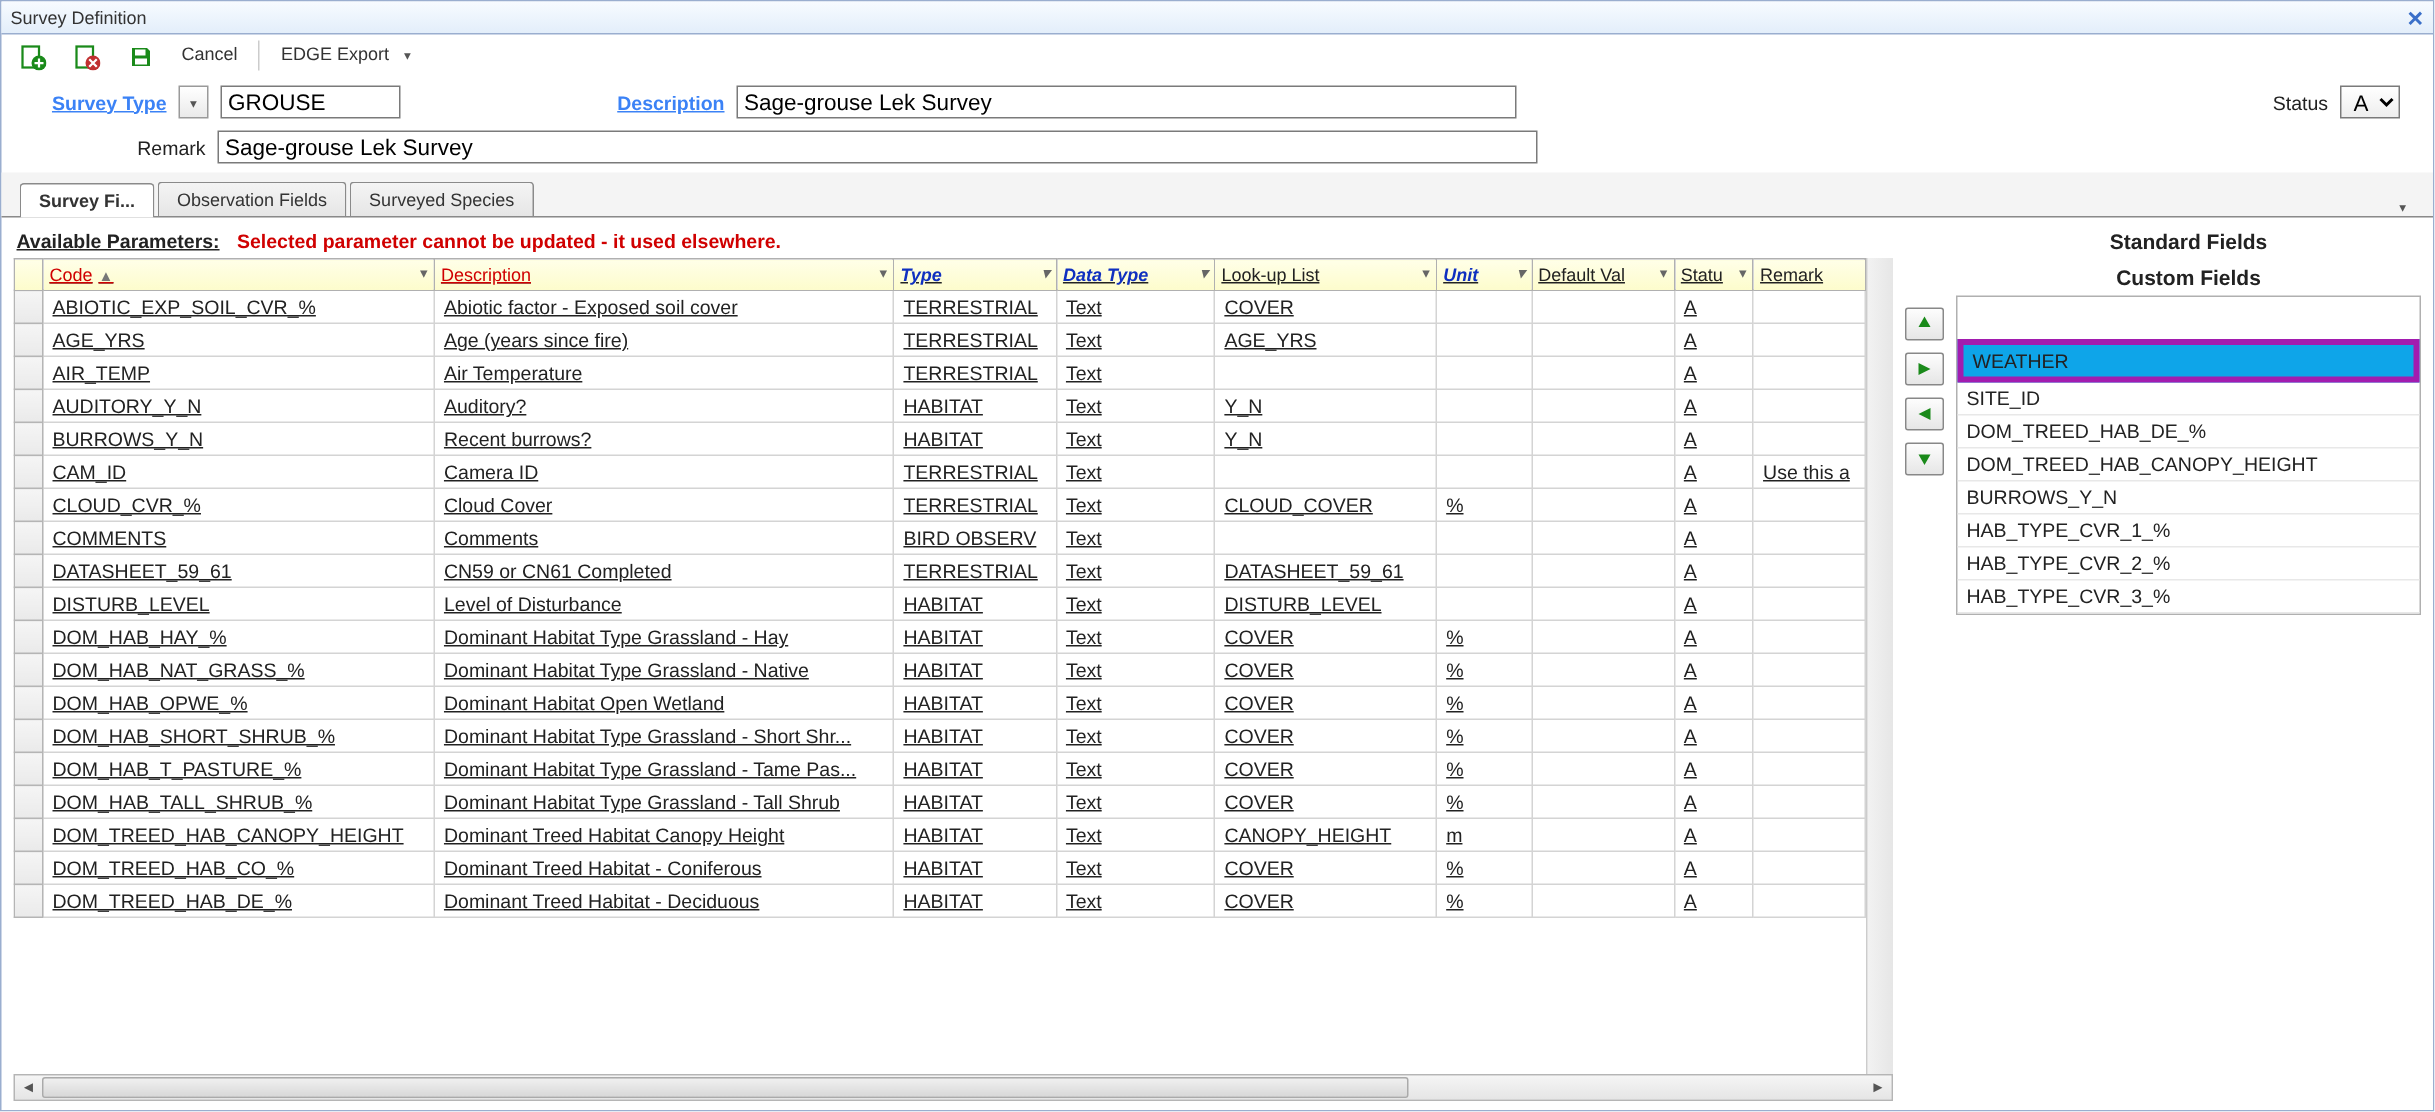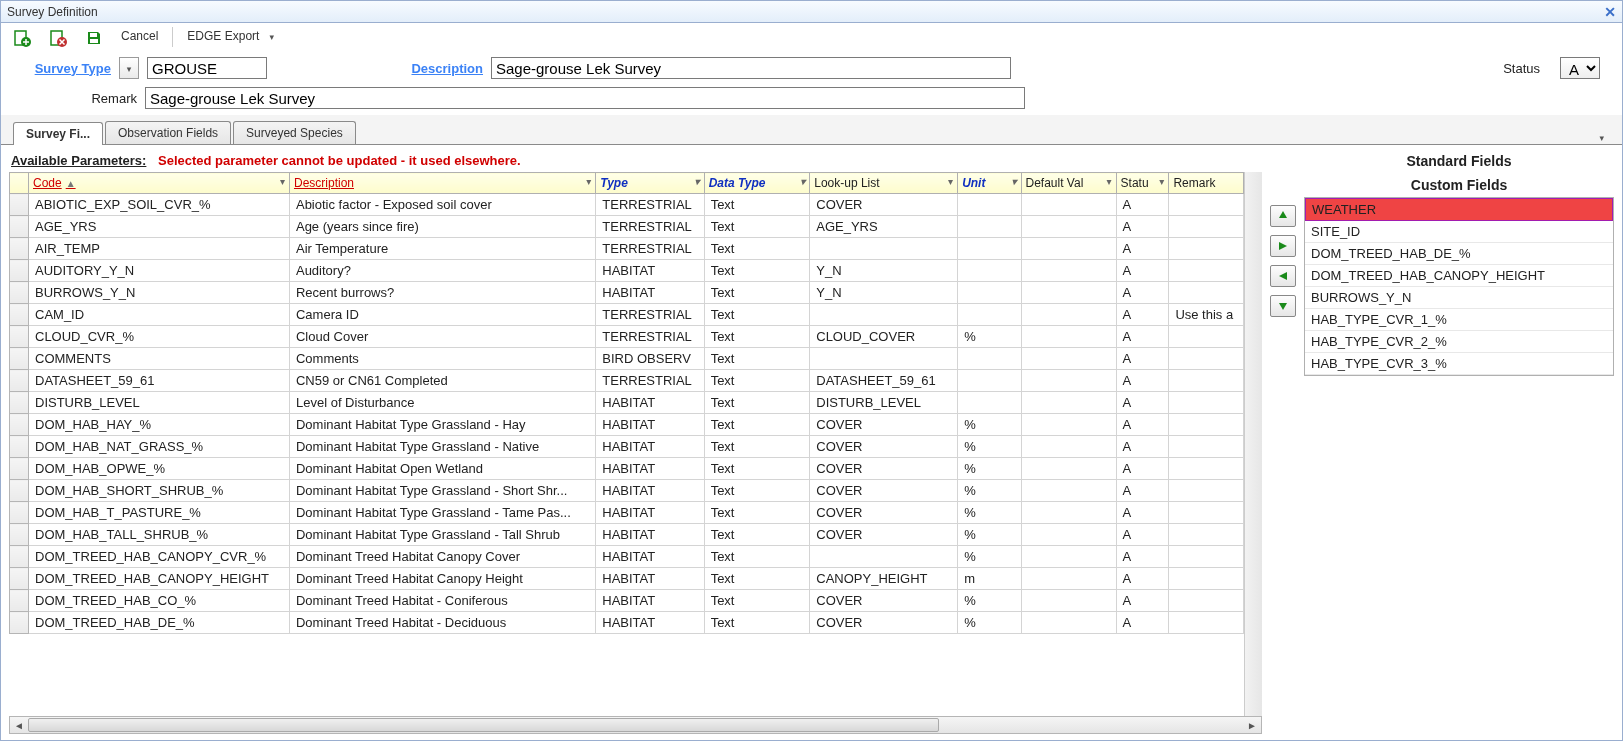--- a/index.html
+++ b/index.html
@@ -8,54 +8,54 @@
 .titlebar { height:22px; background:linear-gradient(#f7fbff,#e3eefa); border-bottom:1px solid #9aaecf; display:flex; align-items:center; padding:0 6px; font-size:12px; color:#333;}
 .titlebar .title { flex:0 0 auto;}
 .titlebar .close { margin-left:auto; color:#3a6fc9; font-weight:bold; font-size:14px; cursor:pointer;}
 .toolbar { height:28px; display:flex; align-items:flex-start; padding:4px 22px 0 8px; gap:10px;}
 .toolbar .tbtn { display:flex; align-items:center; cursor:pointer; color:#333; padding:2px 4px;}
 .toolbar .sep { width:1px; height:20px; background:#ccc;}
 .icon-svg { display:inline-block; vertical-align:middle;}
 .formrow { display:flex; align-items:center; padding:6px 12px 2px 22px; gap:8px;}
 .formrow .label { font-size:13px; text-align:right;}
 .req { color:#3b82f6; font-weight:bold; text-decoration:underline;}
-.statuswrap { margin-left:auto; display:flex; align-items:center; gap:20px; padding-right:10px;}
+.statuswrap { margin-left:auto; display:flex; align-items:center; gap:8px; padding-right:10px;}
 .input { border:1px solid #7a7a7a; background:#fff; padding:2px 4px; font-size:15px; height:22px;}
 .combo { border:1px solid #9a9a9a; background:linear-gradient(#fff,#eaeaea); width:20px; height:22px; display:flex; align-items:center; justify-content:center; cursor:pointer;}
 select.input { height:22px; background:linear-gradient(#fff,#eee);}
 .tabs { display:flex; align-items:flex-end; padding:6px 12px 0 12px; border-bottom:1px solid #8a8a8a; background:#f4f4f4; margin-top:4px;}
 .tab { padding:4px 12px; border:1px solid #8a8a8a; border-bottom:none; background:linear-gradient(#f9f9f9,#ececec); margin-right:2px; border-radius:3px 3px 0 0; cursor:pointer; font-weight:bold; color:#333;}
 .tab.inactive { font-weight:normal; background:linear-gradient(#f4f4f4,#e6e6e6);}
 .tab.active { background:#fff; position:relative; top:1px;}
 .tabs .menu { margin-left:auto; padding:0 6px; cursor:pointer;}
 .content { flex:1; display:flex; overflow:hidden; padding:4px 8px 6px 8px; gap:4px;}
 .left { flex:1; display:flex; flex-direction:column; min-width:0;}
 .paramhdr { padding:4px 2px; font-size:13px;}
 .paramhdr .lbl { font-weight:bold; text-decoration:underline;}
 .paramhdr .warn { color:#d00000; font-weight:bold; margin-left:8px;}
 .gridwrap { flex:1; position:relative; overflow:hidden; border:0;}
-.grid { overflow:auto; height:100%; width:100%;}
+.grid { overflow:auto; height:100%; width:100%;text-decoration:underline;}
 .grid table { border-collapse:collapse; width:100%;}
 .grid th { background:linear-gradient(#ffffe8,#fdfccc); border:1px solid #b0b0b0; padding:3px 4px; text-align:left; font-weight:normal; font-size:12px; white-space:nowrap; position:sticky; top:0;}
 .grid th.linkcol { color:#d00000; text-decoration:underline;}
 .grid th.ital { color:#1030c0; font-style:italic; font-weight:bold;}
 .filter-icon { float:right; color:#666; font-size:10px;}
 .grid td { border:1px solid #d4d4d4; padding:3px 6px; white-space:nowrap; font-size:13px;}
 .grid td.rowsel { width:18px; background:linear-gradient(#f5f5f5,#eaeaea); border:1px solid #b5b5b5;}
 .hscroll { height:18px; border:1px solid #b5b5b5; background:linear-gradient(#f5f5f5,#e5e5e5); display:flex; align-items:center;}
 .hscroll .arrow { width:18px; text-align:center; color:#555; font-size:10px; cursor:pointer;}
 .hscroll .track { flex:1; position:relative; height:14px;}
 .hscroll .thumb { position:absolute; left:0; width:75%; height:14px; background:linear-gradient(#f0f0f0,#d8d8d8); border:1px solid #aaa; border-radius:2px;}
 .mid { width:34px; display:flex; flex-direction:column; align-items:center; padding-top:56px; gap:8px;}
 .arrowbtn { width:26px; height:22px; border:1px solid #888; background:linear-gradient(#fdfdfd,#e6e6e6); display:flex; align-items:center; justify-content:center; cursor:pointer; border-radius:2px;}
 .right { width:310px; display:flex; flex-direction:column;}
 .rheader { text-align:center; font-weight:bold; font-size:14px; padding:4px 0;}
 .rList { border:1px solid #b0b0b0; flex:0 0 auto; background:#fff;}
 .rList .item { padding:3px 6px; border-bottom:1px solid #e8e8e8; cursor:pointer; font-size:13px;}
-.rList .item.sel { background:#ef4444; border:1px solid #a21caf;}
+.rList .item.sel { background:#0ea5e9; border:4px solid #a21caf;margin-top:28px;}
 .vscroll-stub { width:18px; background:linear-gradient(to right,#f2f2f2,#e6e6e6); border-left:1px solid #ccc;}
 .sort-ind { color:#777; margin-left:4px; font-size:10px;}
 .caret::after{content:"\25BE"; font-size:9px; color:#555;}
 </style>
 </head>
 <body>
 
 <div class="window">
 
   <div class="titlebar">
@@ -334,32 +334,20 @@
                     <td>HABITAT</td>
                     <td>Text</td>
                     <td>COVER</td>
                     <td>%</td>
                     <td></td>
                     <td>A</td>
                     <td></td>
                   </tr>
                   <tr>
                     <td class="rowsel"></td>
-                    <td>DOM_TREED_HAB_CANOPY_CVR_%</td>
-                    <td>Dominant Treed Habitat Canopy Cover</td>
-                    <td>HABITAT</td>
-                    <td>Text</td>
-                    <td></td>
-                    <td>%</td>
-                    <td></td>
-                    <td>A</td>
-                    <td></td>
-                  </tr>
-                  <tr>
-                    <td class="rowsel"></td>
                     <td>DOM_TREED_HAB_CANOPY_HEIGHT</td>
                     <td>Dominant Treed Habitat Canopy Height</td>
                     <td>HABITAT</td>
                     <td>Text</td>
                     <td>CANOPY_HEIGHT</td>
                     <td>m</td>
                     <td></td>
                     <td>A</td>
                     <td></td>
                   </tr>

